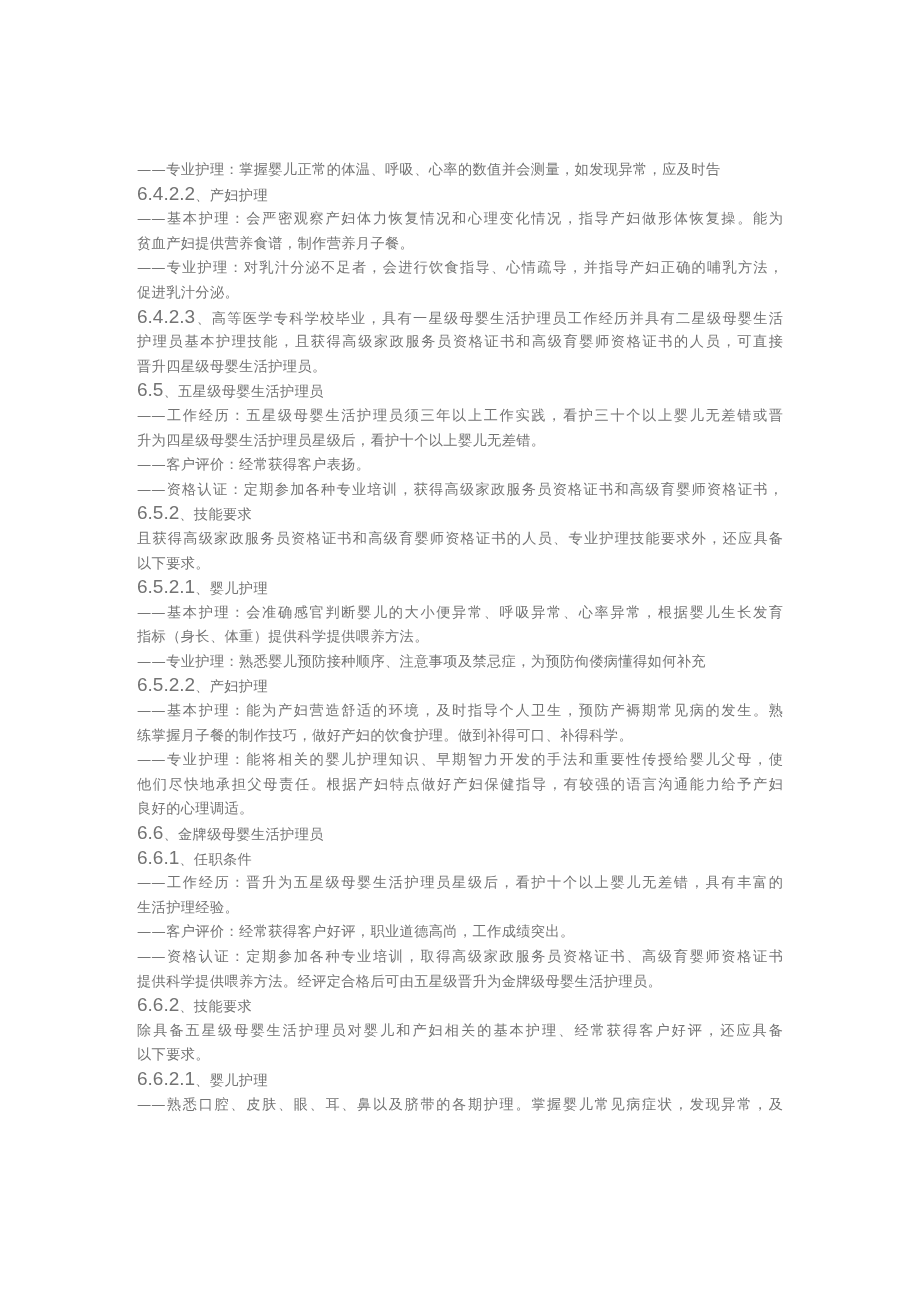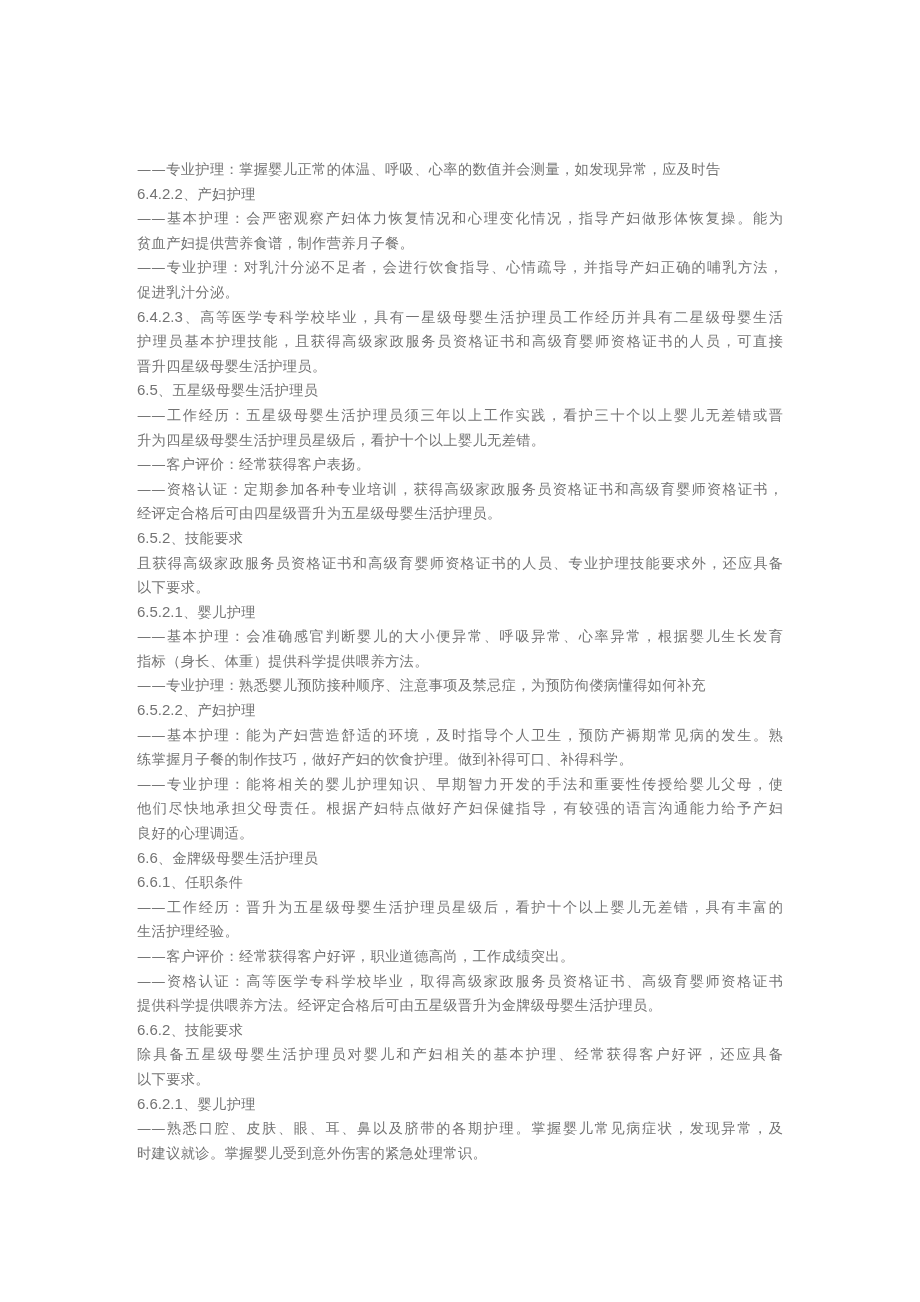--- a/index.html
+++ b/index.html
@@ -18,60 +18,58 @@
       height: 24.6px;
       line-height: 24.6px;
       white-space: nowrap;
       letter-spacing: 0.4px;
     }
     .line.justify {
       text-align: justify;
       text-align-last: justify;
       letter-spacing: 0;
     }
-    .num { font-family: "Liberation Sans", "DejaVu Sans", sans-serif; font-size: 15px; letter-spacing: 0; }
+    .num { font-family: "Liberation Sans", "DejaVu Sans", sans-serif; font-size: 19px; letter-spacing: 0; }
   </style>
 </head>
 <body>
 
 <div class="page" id="page">
     <div class="line"><span>——专业护理：掌握婴儿正常的体温、呼吸、心率的数值并会测量，如发现异常，应及时告</span></div>
     <div class="line"><span class="num">6.4.2.2</span><span>、产妇护理</span></div>
     <div class="line justify"><span>——基本护理：会严密观察产妇体力恢复情况和心理变化情况，指导产妇做形体恢复操。能为</span></div>
     <div class="line"><span>贫血产妇提供营养食谱，制作营养月子餐。</span></div>
     <div class="line justify"><span>——专业护理：对乳汁分泌不足者，会进行饮食指导、心情疏导，并指导产妇正确的哺乳方法，</span></div>
     <div class="line"><span>促进乳汁分泌。</span></div>
     <div class="line justify"><span class="num">6.4.2.3</span><span>、高等医学专科学校毕业，具有一星级母婴生活护理员工作经历并具有二星级母婴生活</span></div>
     <div class="line justify"><span>护理员基本护理技能，且获得高级家政服务员资格证书和高级育婴师资格证书的人员，可直接</span></div>
     <div class="line"><span>晋升四星级母婴生活护理员。</span></div>
     <div class="line"><span class="num">6.5</span><span>、五星级母婴生活护理员</span></div>
     <div class="line justify"><span>——工作经历：五星级母婴生活护理员须三年以上工作实践，看护三十个以上婴儿无差错或晋</span></div>
     <div class="line"><span>升为四星级母婴生活护理员星级后，看护十个以上婴儿无差错。</span></div>
     <div class="line"><span>——客户评价：经常获得客户表扬。</span></div>
     <div class="line justify"><span>——资格认证：定期参加各种专业培训，获得高级家政服务员资格证书和高级育婴师资格证书，</span></div>
-    <div class="line"><span>经评定合格后可由四星级晋升为五星级母婴生活护理员。</span></div>
     <div class="line"><span class="num">6.5.2</span><span>、技能要求</span></div>
     <div class="line justify"><span>且获得高级家政服务员资格证书和高级育婴师资格证书的人员、专业护理技能要求外，还应具备</span></div>
     <div class="line"><span>以下要求。</span></div>
     <div class="line"><span class="num">6.5.2.1</span><span>、婴儿护理</span></div>
     <div class="line justify"><span>——基本护理：会准确感官判断婴儿的大小便异常、呼吸异常、心率异常，根据婴儿生长发育</span></div>
     <div class="line"><span>指标（身长、体重）提供科学提供喂养方法。</span></div>
     <div class="line"><span>——专业护理：熟悉婴儿预防接种顺序、注意事项及禁忌症，为预防佝偻病懂得如何补充</span></div>
     <div class="line"><span class="num">6.5.2.2</span><span>、产妇护理</span></div>
     <div class="line justify"><span>——基本护理：能为产妇营造舒适的环境，及时指导个人卫生，预防产褥期常见病的发生。熟</span></div>
     <div class="line"><span>练掌握月子餐的制作技巧，做好产妇的饮食护理。做到补得可口、补得科学。</span></div>
     <div class="line justify"><span>——专业护理：能将相关的婴儿护理知识、早期智力开发的手法和重要性传授给婴儿父母，使</span></div>
     <div class="line justify"><span>他们尽快地承担父母责任。根据产妇特点做好产妇保健指导，有较强的语言沟通能力给予产妇</span></div>
     <div class="line"><span>良好的心理调适。</span></div>
     <div class="line"><span class="num">6.6</span><span>、金牌级母婴生活护理员</span></div>
     <div class="line"><span class="num">6.6.1</span><span>、任职条件</span></div>
     <div class="line justify"><span>——工作经历：晋升为五星级母婴生活护理员星级后，看护十个以上婴儿无差错，具有丰富的</span></div>
     <div class="line"><span>生活护理经验。</span></div>
     <div class="line"><span>——客户评价：经常获得客户好评，职业道德高尚，工作成绩突出。</span></div>
-    <div class="line justify"><span>——资格认证：高等医学专科学校毕业，取得高级家政服务员资格证书、高级育婴师资格证书</span></div>
+    <div class="line justify"><span>——资格认证：定期参加各种专业培训，取得高级家政服务员资格证书、高级育婴师资格证书</span></div>
     <div class="line"><span>提供科学提供喂养方法。经评定合格后可由五星级晋升为金牌级母婴生活护理员。</span></div>
     <div class="line"><span class="num">6.6.2</span><span>、技能要求</span></div>
     <div class="line justify"><span>除具备五星级母婴生活护理员对婴儿和产妇相关的基本护理、经常获得客户好评，还应具备</span></div>
     <div class="line"><span>以下要求。</span></div>
     <div class="line"><span class="num">6.6.2.1</span><span>、婴儿护理</span></div>
     <div class="line justify"><span>——熟悉口腔、皮肤、眼、耳、鼻以及脐带的各期护理。掌握婴儿常见病症状，发现异常，及</span></div>
-    <div class="line"><span>时建议就诊。掌握婴儿受到意外伤害的紧急处理常识。</span></div>
   </div>
 
 </body></html>

